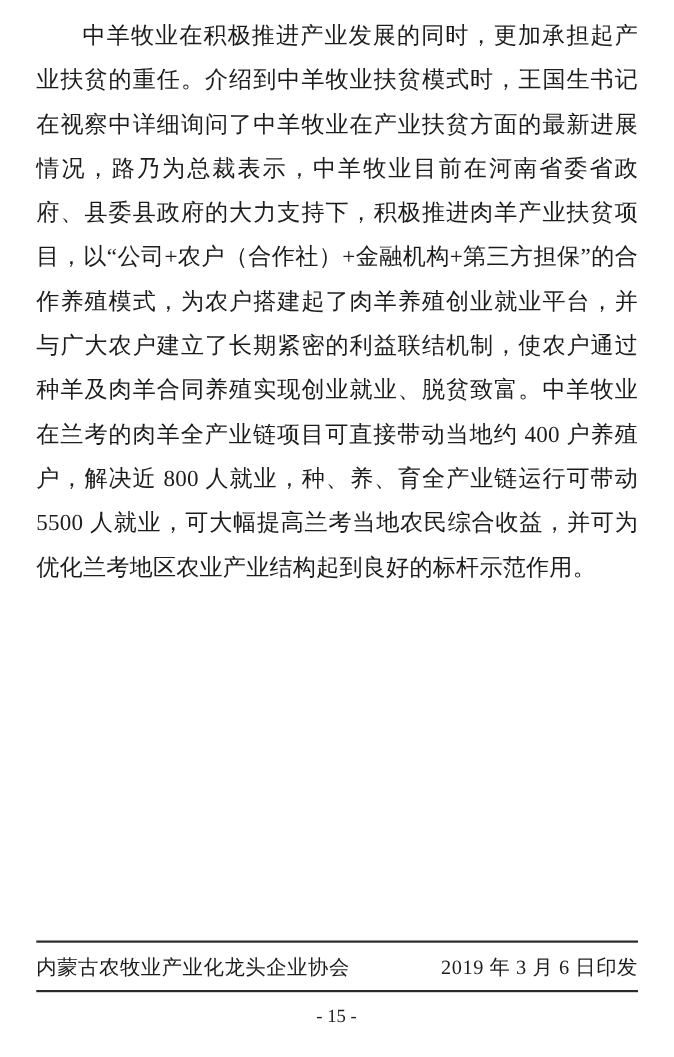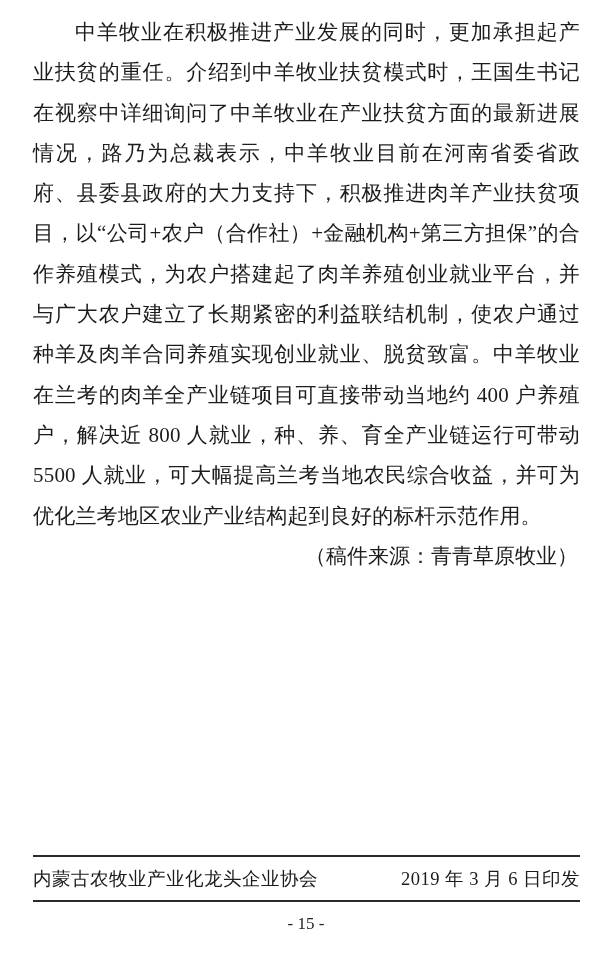--- a/index.html
+++ b/index.html
@@ -74,21 +74,20 @@
     color: #222;
   }
 </style>
 </head>
 <body>
 
 <div class="page">
 
   <div class="content">
     <p class="body-paragraph">中羊牧业在积极推进产业发展的同时，更加承担起产业扶贫的重任。介绍到中羊牧业扶贫模式时，王国生书记在视察中详细询问了中羊牧业在产业扶贫方面的最新进展情况，路乃为总裁表示，中羊牧业目前在河南省委省政府、县委县政府的大力支持下，积极推进肉羊产业扶贫项目，以“公司+农户（合作社）+金融机构+第三方担保”的合作养殖模式，为农户搭建起了肉羊养殖创业就业平台，并与广大农户建立了长期紧密的利益联结机制，使农户通过种羊及肉羊合同养殖实现创业就业、脱贫致富。中羊牧业在兰考的肉羊全产业链项目可直接带动当地约 400 户养殖户，解决近 800 人就业，种、养、育全产业链运行可带动 5500 人就业，可大幅提高兰考当地农民综合收益，并可为优化兰考地区农业产业结构起到良好的标杆示范作用。</p>
-    <p class="source-line">（稿件来源：青青草原牧业）</p>
   </div>
 
   <div class="footer">
     <hr class="footer-rule">
     <div class="footer-row">
       <span class="footer-issuer">内蒙古农牧业产业化龙头企业协会</span>
       <span class="footer-date">2019 年 3 月 6 日印发</span>
     </div>
     <hr class="footer-rule">
   </div>

